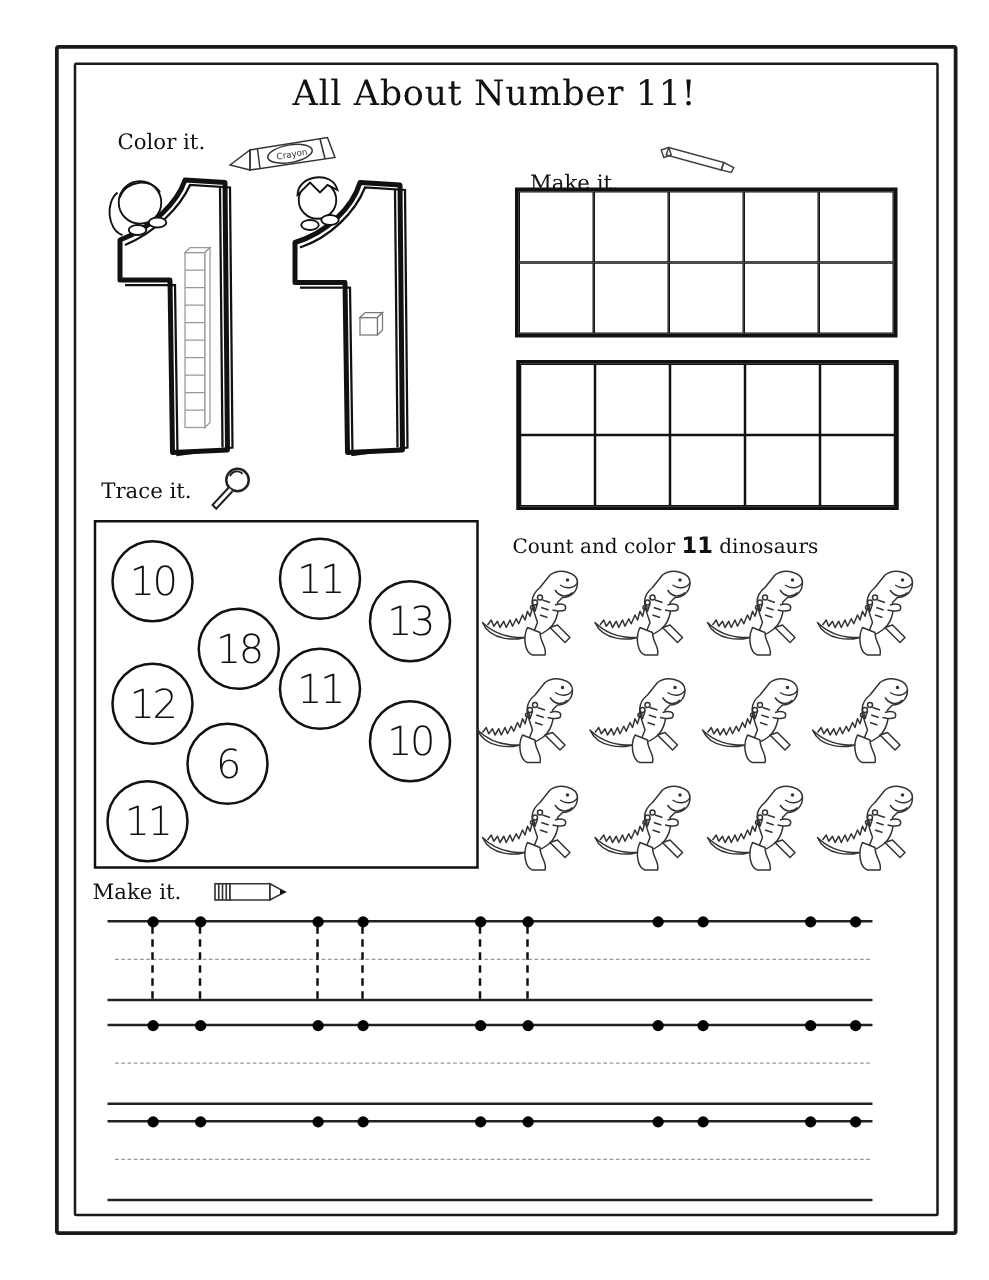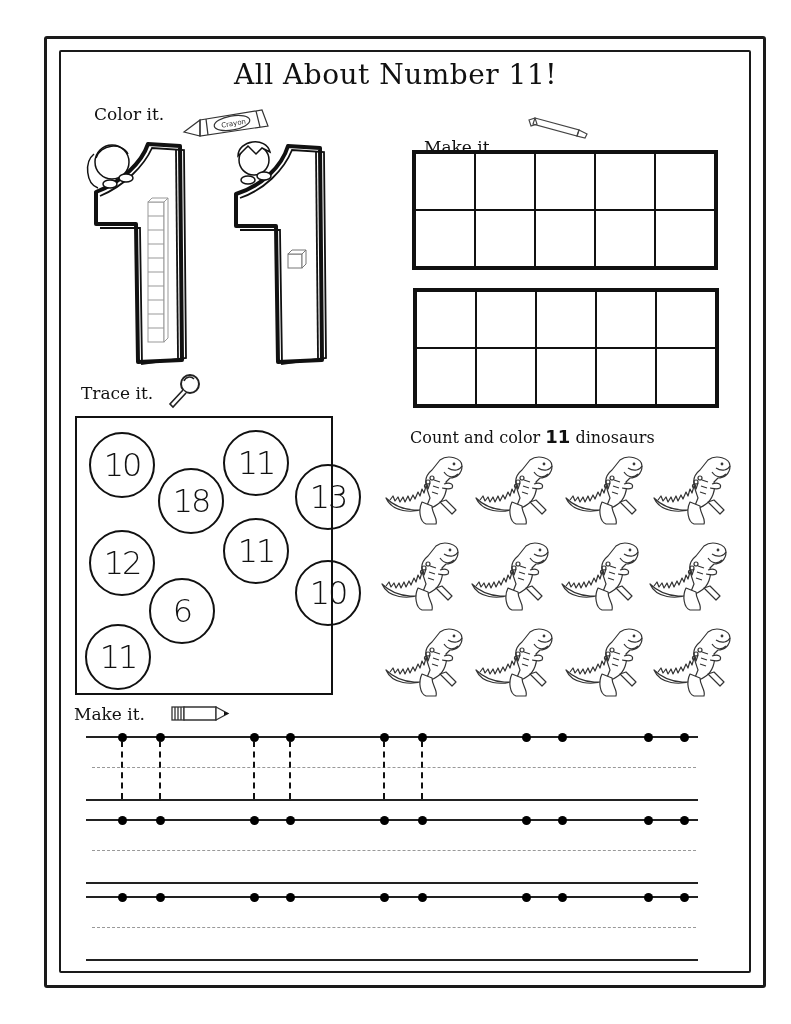--- a/index.html
+++ b/index.html
@@ -4,21 +4,21 @@
 <style>
   html,body{margin:0;padding:0;background:#fff;}
   body{width:791px;height:1024px;position:relative;overflow:hidden;font-family:"DejaVu Serif",serif;color:#111;}
   .abs{position:absolute;}
   .border-outer{left:44px;top:36px;width:722px;height:952px;border:3px solid #1a1a1a;border-radius:3px;box-sizing:border-box;}
   .border-inner{left:59px;top:50px;width:692px;height:923px;border:2.5px solid #1a1a1a;border-radius:2px;box-sizing:border-box;}
   .title{left:0;width:791px;top:58px;text-align:center;font-family:"DejaVu Serif",serif;font-size:28px;letter-spacing:0.5px;font-weight:normal;}
   .label{font-family:"DejaVu Serif",serif;font-size:17px;}
   .tenframe{display:grid;grid-template-columns:repeat(5,1fr);grid-template-rows:repeat(2,1fr);border:3px solid #111;box-sizing:border-box;}
   .tenframe .cell{border:1.5px solid #111;box-sizing:border-box;}
-  .findbox{left:75px;top:416px;width:258px;height:279px;border:2.5px solid #111;box-sizing:border-box;}
+  .findbox{left:75px;top:416px;width:308px;height:279px;border:2.5px solid #111;box-sizing:border-box;}
   .circle{position:absolute;width:66px;height:66px;border:2px solid #111;border-radius:50%;box-sizing:border-box;display:flex;align-items:center;justify-content:center;font-family:"DejaVu Sans",sans-serif;font-size:32px;font-weight:200;letter-spacing:-2px;}
   .dino-title{left:410px;top:426px;font-family:"DejaVu Serif",serif;font-size:16px;text-align:right;}
   .dino-title b{font-family:"DejaVu Sans",sans-serif;font-weight:bold;font-size:18px;}
   .dino{position:absolute;width:88px;height:80px;}
   .line-solid{position:absolute;height:2px;background:#222;}
   .line-dash{position:absolute;height:0;border-top:1.5px dashed #999;}
   .dot{position:absolute;width:9px;height:9px;border-radius:50%;background:#000;}
   .vdash{position:absolute;width:0;border-left:2px dashed #111;}
 </style>
 </head>
@@ -137,21 +137,21 @@
 <svg class="abs" style="left:164px;top:372px;" width="40" height="38" viewBox="0 0 40 38">
   <circle cx="26" cy="12" r="9" fill="#fff" stroke="#222" stroke-width="2"></circle>
   <path d="M20,9 A6,6 0 0 1 30,7" fill="none" stroke="#222" stroke-width="1.5"></path>
   <path d="M19,18 L6,32 L9,35 L22,21" fill="#fff" stroke="#222" stroke-width="1.6"></path>
 </svg>
 
 <div class="abs findbox">
   <div class="circle" id="c0" style="left: 12px; top: 14px;">
       <span>10</span>
     </div>
-  <div class="circle" id="c1" style="left: 81px; top: 50px;">
+  <div class="circle" id="c1" style="left: 81px; top: 68px;">
       <span>18</span>
     </div>
   <div class="circle" id="c2" style="left: 146px; top: 12px;">
       <span>11</span>
     </div>
   <div class="circle" id="c3" style="left: 218px; top: 46px;">
       <span>13</span>
     </div>
   <div class="circle" id="c4" style="left: 12px; top: 112px;">
       <span>12</span>

